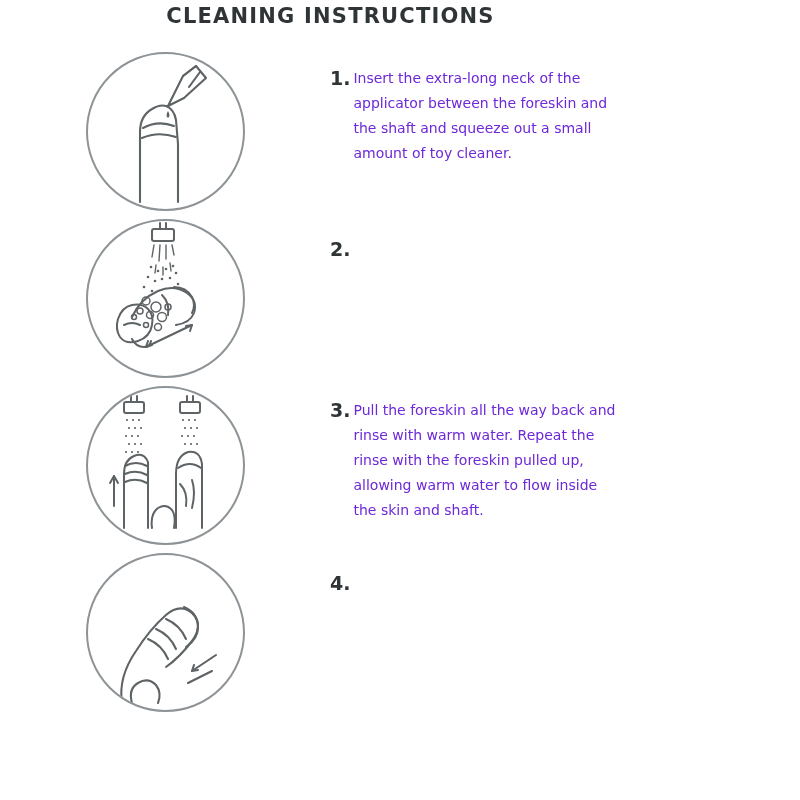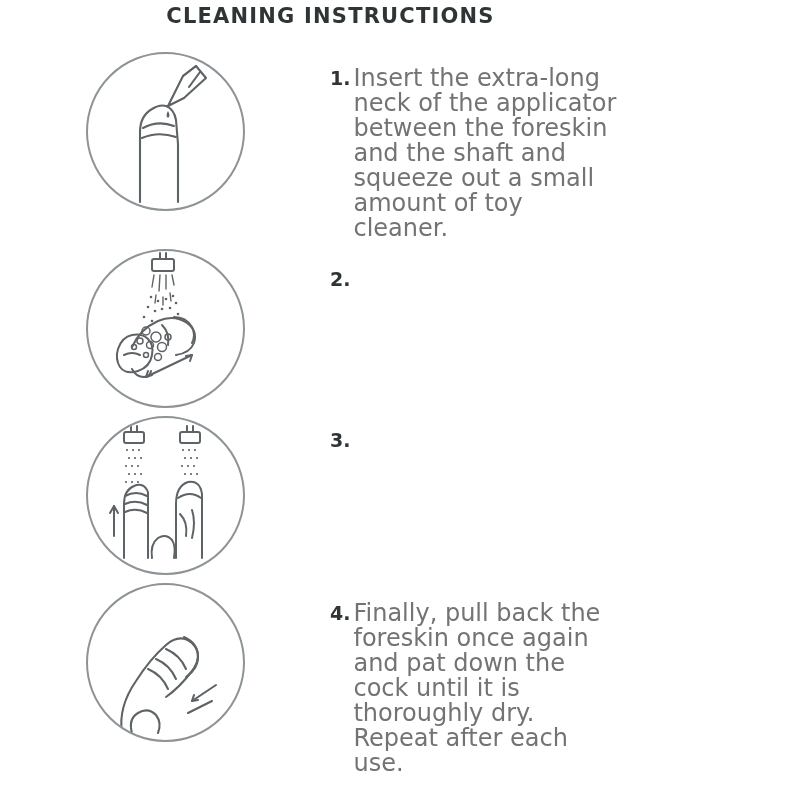--- a/index.html
+++ b/index.html
@@ -62,23 +62,23 @@
   }
   .num {
     font-weight: bold;
     font-size: 19px;
     line-height: 25px;
     color: #2f3436;
     flex: 0 0 auto;
     padding-right: 3px;
   }
   .body {
-    font-size: 24px;
+    font-size: 14px;
     line-height: 25px;
-    color: #737373;
+    color: #6d28d9;
     max-width: 268px;
   }
   
   .step1 .text-col { padding-top: 14px; }
   .step2 .text-col { padding-top: 18px; }
   .step3 .text-col { padding-top: 12px; }
   .step4 .text-col { padding-top: 18px; }
 
   .step1 .illus-wrap { padding-top: 0px; }
   .step2 .illus-wrap { padding-top: 0px; }
@@ -241,20 +241,21 @@
               <path d="M92 96 Q100 104 98 118"></path>
               <path d="M104 92 Q108 104 104 120"></path>
 
               <path d="M64 140 Q62 126 70 120 Q78 115 84 122 Q88 128 86 140"></path>
             </g>
           </svg>
         </div>
       </div>
       <div class="text-col">
         <span class="num">3.</span>
+        <span class="body">Pull the foreskin all the way back and rinse with warm water. Repeat the rinse with the foreskin pulled up, allowing warm water to flow inside the skin and shaft.</span>
       </div>
     </div>
 
     <div class="step step4">
       <div class="illus-wrap">
         <div class="circle">
           <svg width="155" height="155" viewBox="0 0 155 155">
             <g fill="none" stroke="#5e6366" stroke-width="2.1" stroke-linecap="round" stroke-linejoin="round">
 
               <path d="M34 148 Q30 122 48 96 Q62 74 78 60 Q92 48 104 58 Q116 70 104 86 Q92 102 78 112"></path>
@@ -268,18 +269,17 @@
               <path d="M104 116 L110 115 M104 116 L106 110"></path>
               <path d="M100 128 L124 116"></path>
 
               <path d="M44 148 Q40 134 50 128 Q60 122 68 130 Q74 138 70 148"></path>
             </g>
           </svg>
         </div>
       </div>
       <div class="text-col">
         <span class="num">4.</span>
-        <span class="body">Finally, pull back the foreskin once again and pat down the cock until it is thoroughly dry. Repeat after each use.</span>
       </div>
     </div>
 
   </div>
 </div>
 
 </body></html>

